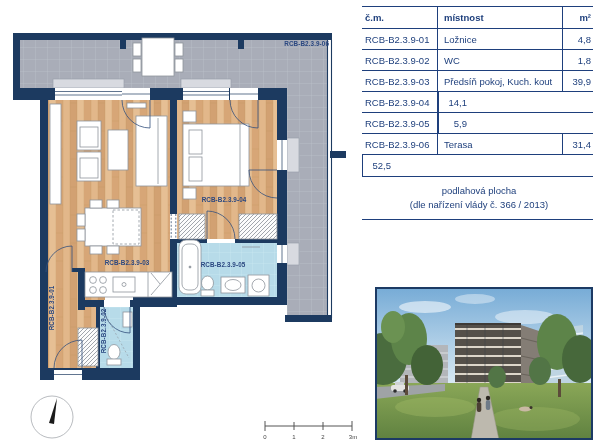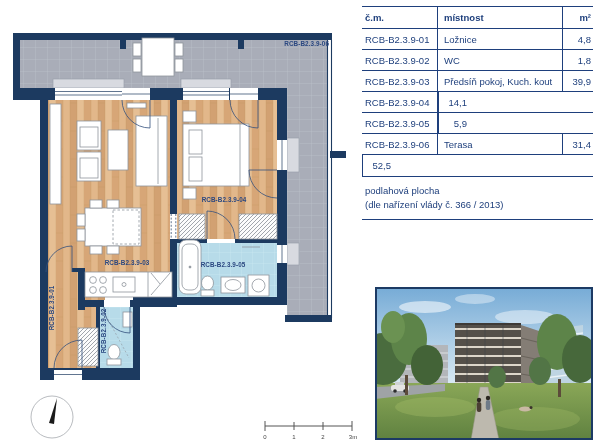--- a/index.html
+++ b/index.html
@@ -13,21 +13,21 @@
   .t-data{height:21px;}
   .t-sum1{height:22px;}
   .t-sum2{height:43px;}
   .c-code{width:76px;align-self:stretch;display:flex;align-items:center;
           border-right:1.2px solid #1e3f7c;padding-left:3px;box-sizing:border-box;}
   .c-room{flex:1;align-self:stretch;display:flex;align-items:center;padding-left:6px;box-sizing:border-box;}
   .c-area{width:31px;align-self:stretch;display:flex;align-items:center;justify-content:flex-end;
           border-left:1.2px solid #1e3f7c;padding-right:2px;box-sizing:border-box;}
   .c-span{flex:1;align-self:stretch;display:flex;align-items:center;padding-left:3px;box-sizing:border-box;}
   .c-span2{flex:1;align-self:stretch;display:flex;flex-direction:column;justify-content:center;
-           padding-left:3px;box-sizing:border-box;line-height:1.45;}
+           padding-left:3px;box-sizing:border-box;line-height:1.45;align-items:center;}
   .sup{font-weight:700;}
   
   .photo-svg{position:absolute;left:375px;top:287px;}
 </style>
 </head>
 <body>
 
 <div class="stage">
 
   <svg class="plan-svg" width="362" height="443" viewBox="0 0 362 443" xmlns="http://www.w3.org/2000/svg">

